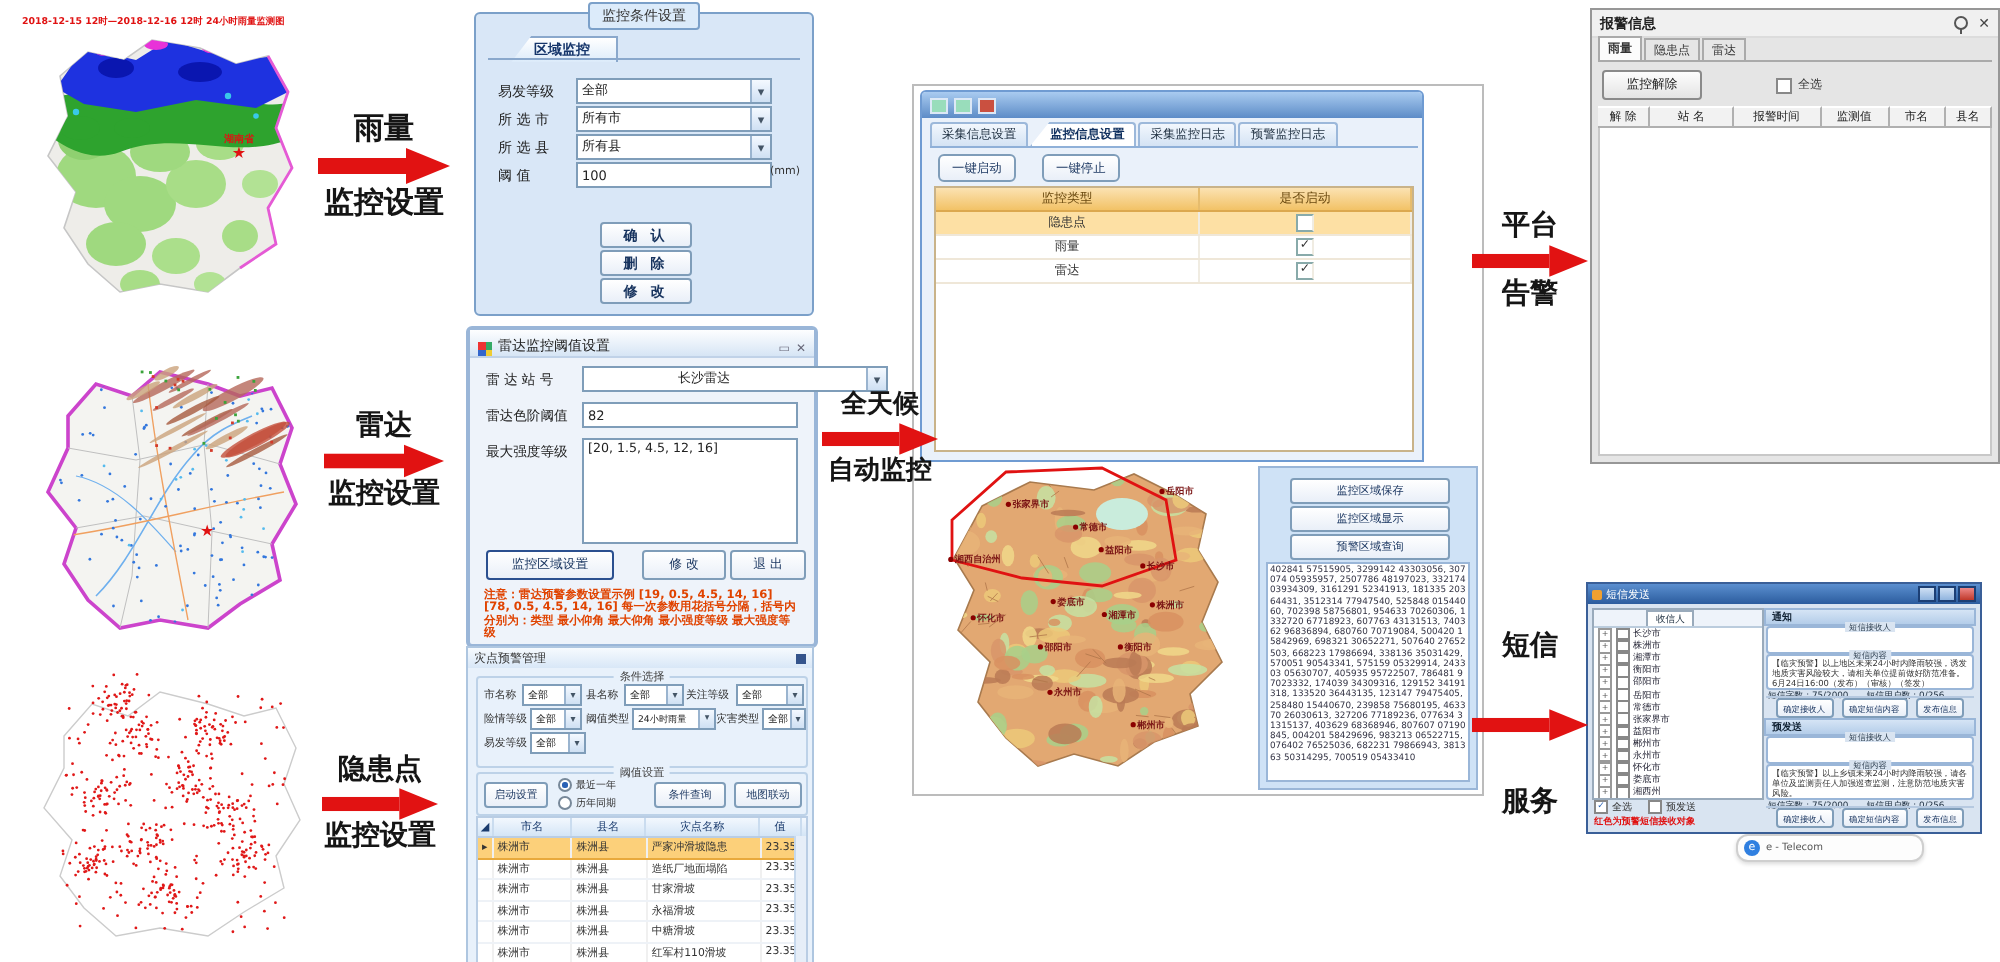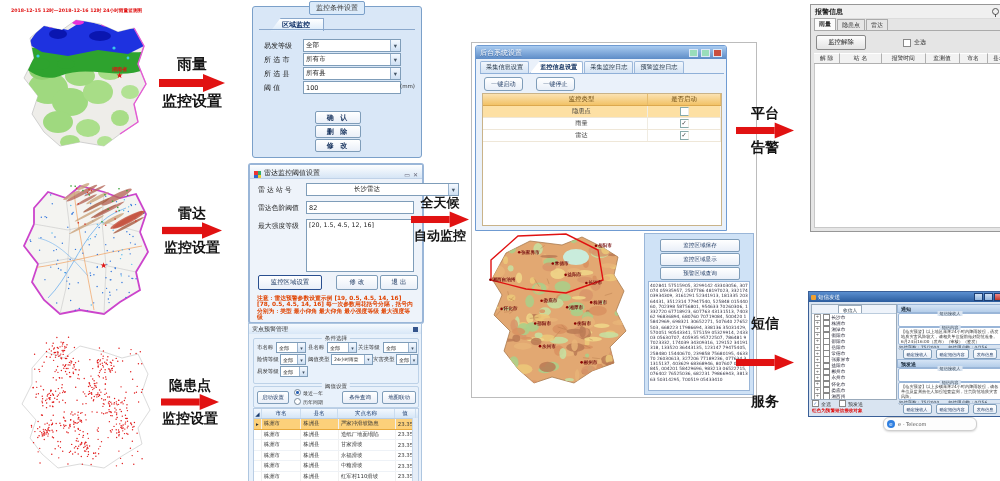--- a/index.html
+++ b/index.html
@@ -1,18 +1,18 @@
 <!DOCTYPE html>
 <html><head>
 <meta charset="utf-8">
 <style>
   html,body{margin:0;padding:0;background:#fff;}
   body{width:1000px;height:481px;position:relative;overflow:hidden;
        font-family:"DejaVu Sans","Liberation Sans",sans-serif;-webkit-font-smoothing:antialiased;}
-  .abs{position:absolute;margin-left:15px;}
+  .abs{position:absolute;}
   
   .flow{position:absolute;display:flex;flex-direction:column;align-items:center;gap:1px;z-index:30;}
   .flow .fl{font-weight:bold;color:#151515;white-space:nowrap;line-height:1.1;}
   
   .combo{background:#fff;border:1px solid #7f9db9;position:relative;display:flex;align-items:center;
          padding-left:2px;color:#222;overflow:hidden;white-space:nowrap;}
   .combo .dd{position:absolute;right:0;top:0;bottom:0;width:9px;background:linear-gradient(#f4f9ff,#cfe0f3);
              border-left:1px solid #9ab4cf;display:flex;align-items:center;justify-content:center;color:#456;}
   .tbx{background:#fff;border:1px solid #7f9db9;display:flex;align-items:center;padding-left:2px;color:#222;white-space:nowrap;}
   .btn{background:linear-gradient(#ffffff,#e9eff8);border:1px solid #7f9db9;border-radius:2px;color:#17335e;
@@ -75,21 +75,21 @@
   .bk-tab{height:11px;padding:0 5px;font-size:6.2px;color:#234;background:linear-gradient(#f2f7fd,#d4e3f4);
           border:1px solid #9cb8da;border-bottom:none;display:flex;align-items:center;border-radius:2px 2px 0 0;}
   .bk-tab.active{background:#fff;font-weight:bold;color:#10305f;clip-path:polygon(0 100%,18% 0,100% 0,100% 100%);padding-left:9px;}
   .bk-toolbtn{position:absolute;top:31px;height:12px;font-size:6.2px;padding:0 6px;border-radius:3px;}
   #bk-table{position:absolute;left:6px;top:47px;width:238px;bottom:4px;background:#fff;border:1px solid #c9b389;overflow:hidden;}
   .bk-hrow{display:flex;height:11px;background:linear-gradient(#fbe2b2,#f2c266);border-bottom:1px solid #dca84e;}
   .bk-hrow span{font-size:6.4px;color:#6b4a10;display:flex;align-items:center;justify-content:center;border-right:1px solid #e6bc6d;}
   .bk-row{display:flex;height:11px;border-bottom:1px solid #efe7d8;background:#fff;}
   .bk-row.sel{background:#fde0a4;}
   .bk-row span{font-size:6.2px;color:#333;display:flex;align-items:center;justify-content:center;border-right:1px solid #f0ece2;}
-  .bc1{width:131px;padding-left:33px;} .bc2{flex:1;}
+  .bc1{width:131px;} .bc2{flex:1;}
   .chk{width:7px;height:7px;border:1px solid #8aa;background:#fff;display:flex;align-items:center;justify-content:center;
        font-size:6px;color:#2a62b5;line-height:1;}
   
   #region-panel{position:absolute;left:172px;top:190px;width:108px;height:160px;background:#cfe2f6;border:1px solid #9ab6d8;}
   .rg-btn{position:absolute;left:15px;width:78px;height:11px;font-size:5.6px;}
   #rg-coords{position:absolute;left:3px;top:47px;right:3px;bottom:3px;background:#fff;border:1px solid #9ab6d8;
              font-size:4.4px;line-height:5.2px;color:#334;overflow:hidden;padding:1px;word-break:break-all;}
   
   #alarm-win{left:795px;top:4px;width:203px;height:226px;background:#e5e5e5;border:1px solid #979797;}
   #alarm-tb{position:absolute;left:0;top:0;right:0;height:13px;background:#f0f0f0;border-bottom:1px solid #dcdcdc;
@@ -1204,21 +1204,20 @@
           <span class="c4">23.35</span>
         </div>
       </div>
     <div id="hz-scroll"></div>
   </div>
 </div>
 
 <div class="abs" id="center-box">
   <div id="bk-win">
     <div id="bk-tb">
-      <span class="ti">后台系统设置</span>
       <span class="bk-sys" style="background:#9db;"></span>
       <span class="bk-sys" style="background:#9db;"></span>
       <span class="bk-sys"></span>
     </div>
     <div id="bk-tabs">
         <div class="bk-tab">采集信息设置</div>
         <div class="bk-tab active">监控信息设置</div>
         <div class="bk-tab">采集监控日志</div>
         <div class="bk-tab">预警监控日志</div>
       </div>

